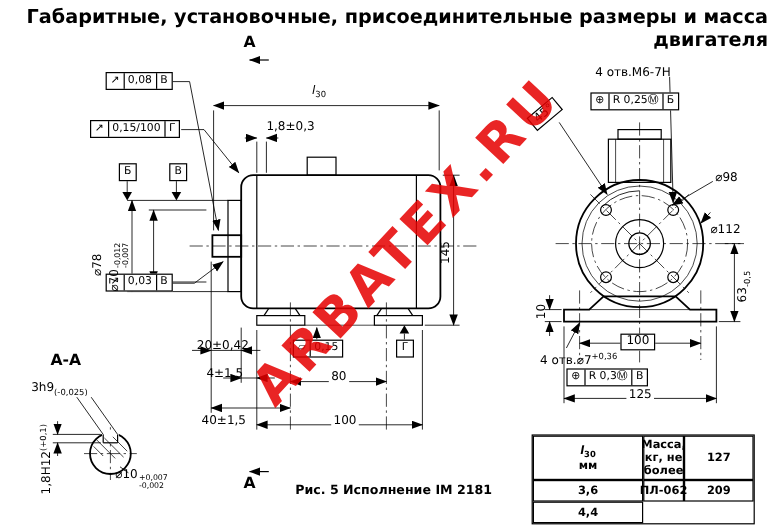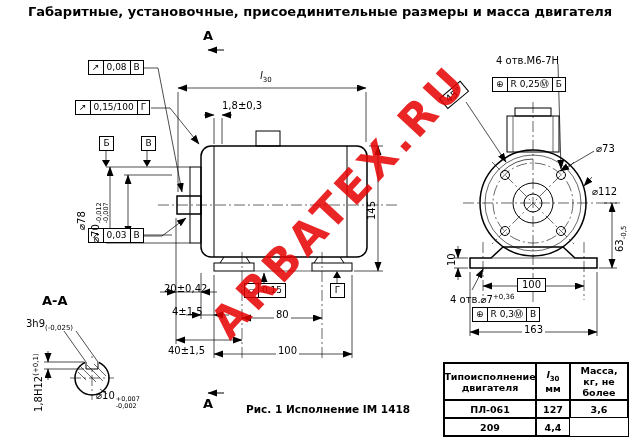--- a/index.html
+++ b/index.html
@@ -13,21 +13,21 @@
   .boxed{border:1px solid #000;background:#fff;padding:0 4px;}
   .it{font-style:italic;}
   .sub{font-size:7px;vertical-align:-3px;}
   .sup{font-size:7px;vertical-align:4px;}
   .tolstack{display:inline-flex;flex-direction:column;font-size:6.5px;line-height:7px;vertical-align:-2px;margin-left:1px;}
   .fcf{position:absolute;display:inline-flex;background:#fff;border:1px solid #000;font-size:9px;line-height:13px;}
   .fcf>span{padding:0 3px;border-left:1px solid #000;}
   .fcf>span:first-child{border-left:0;}
   .datum{position:absolute;width:13px;height:13px;border:1px solid #000;background:#fff;
     font-size:9px;line-height:13px;text-align:center;}
-  .title{position:absolute;left:0;right:0;top:4px;text-align:center;font-size:13px;font-weight:bold;}
+  .title{position:absolute;left:0;right:0;top:4px;text-align:right;font-size:16px;font-weight:bold;}
   .wm{position:absolute;left:117px;top:177px;width:440px;height:46px;text-align:center;
     font-size:44px;font-weight:bold;letter-spacing:4px;color:#e60000;opacity:.85;
     transform:rotate(-47deg);pointer-events:none;z-index:50;}
   .tbl{position:absolute;left:443px;top:362px;display:grid;grid-template-columns:92px 34px 58px;
     border:1.5px solid #000;background:#fff;font-size:9.5px;font-weight:bold;text-align:center;z-index:10;}
   .tbl .c{border:0.5px solid #000;padding:1px 2px;display:flex;flex-direction:column;
     align-items:center;justify-content:center;min-height:14px;}
   .tbl .hd{min-height:30px;}
   svg{position:absolute;left:0;top:0;}
   svg .s{stroke:#000;stroke-width:1;fill:none;}
@@ -222,44 +222,43 @@
       </span></div>
   <div class="lbl rot" style="left:30px;top:412px"><span>1,8H12</span><span class="sup">(+0,1)</span></div>
 
   <div class="lbl" style="left:496px;top:55px">4 отв.М6-7Н</div>
   <div class="fcf" style="left:492px;top:77px">
     <span>⊕</span>
     <span><span>R 0,25</span><span>Ⓜ</span></span>
     <span>Б</span>
   </div>
   <div class="lbl boxed" style="left:440px;top:88px;transform:rotate(-40deg)">45°</div>
-  <div class="lbl bg" style="left:594px;top:143px">⌀73</div>
+  <div class="lbl bg" style="left:594px;top:143px">⌀98</div>
   <div class="lbl bg" style="left:590px;top:186px">⌀112</div>
   <div class="lbl rot" style="left:614px;top:252px"><span>63</span><span class="sub">-0,5</span></div>
   <div class="lbl rot" style="left:446px;top:266px">10</div>
   <div class="lbl boxed" style="left:517px;top:278px">100</div>
   <div class="lbl" style="left:450px;top:291px"><span>4 отв.⌀7</span><span class="sup">+0,36</span></div>
   <div class="fcf" style="left:472px;top:307px">
     <span>⊕</span>
     <span><span>R 0,3</span><span>Ⓜ</span></span>
     <span>В</span>
   </div>
-  <div class="lbl bg" style="left:522px;top:324px">163</div>
-
-  <div class="lbl b" style="left:246px;top:403px;font-size:10.5px">Рис. 1 Исполнение IM 1418</div>
+  <div class="lbl bg" style="left:522px;top:324px">125</div>
+
+  <div class="lbl b" style="left:246px;top:403px;font-size:10.5px">Рис. 5 Исполнение IM 2181</div>
 
   <div class="wm">ARBATEX.RU</div>
 
   <div class="tbl">
-    <div class="c hd">Типоисполнение двигателя</div>
     <div class="c hd">
       <span><span class="it">l</span><span class="sub">30</span></span>
       <span>мм</span>
     </div>
     <div class="c hd">Масса, кг, не более</div>
-    <div class="c">ПЛ-061</div>
     <div class="c">127</div>
     <div class="c">3,6</div>
+    <div class="c">ПЛ-062</div>
     <div class="c">209</div>
     <div class="c">4,4</div>
   </div>
 
 </div>
 
 </body></html>

